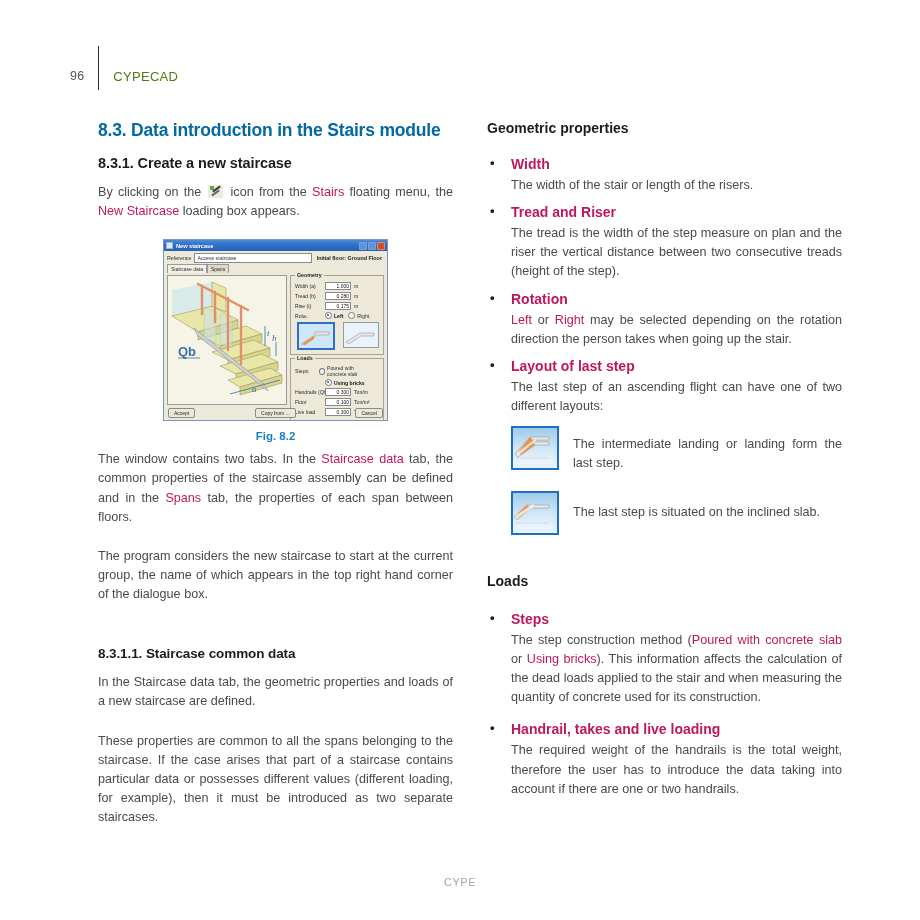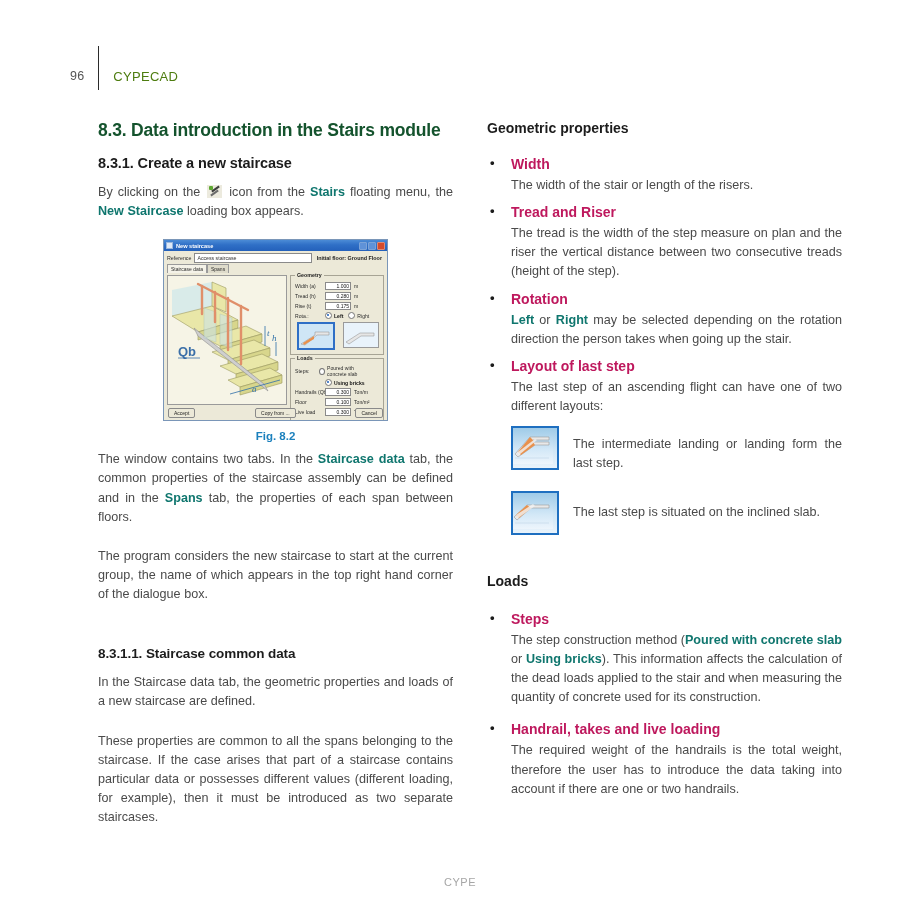--- a/index.html
+++ b/index.html
@@ -18,21 +18,21 @@
   .runhead .pageno { font-size:12.5px; color:#555; letter-spacing:.2px; }
   .runhead .rule { width:1px; background:#2b2b2b; height:44px; margin:0 14px; position:relative; top:-8px; }
   .runhead .bookname { font-size:13px; color:#4d7c0f; letter-spacing:.3px; }
 
   
   .col { position:absolute; top:120px; width:355px; }
   .col-left  { left:98px; }
   .col-right { left:487px; }
 
   h1.sec {
-    color:#14532d;
+    color:#0369a1;
     font-size:17.5px;
     font-weight:bold;
     margin:0 0 14px 0;
     letter-spacing:-.2px;
     line-height:1.2;
   }
   h2.sub {
     color:#1c1c1c;
     font-size:14.5px;
     font-weight:bold;
@@ -52,21 +52,21 @@
     font-weight:bold;
     margin:0 0 20px 0;
   }
   p.body {
     font-size:12.6px;
     line-height:1.52;
     text-align:justify;
     margin:0 0 14px 0;
     color:#4a4a4a;
   }
-  p.body b, li b, .bold { color:#0f766e; font-weight:bold; }
+  p.body b, li b, .bold { color:#be185d; font-weight:normal; }
 
   .inline-icon {
     display:inline-block;
     width:15px; height:13px;
     vertical-align:-2px;
     margin:0 2px;
     background:#eceade;
     position:relative;
     overflow:hidden;
   }

